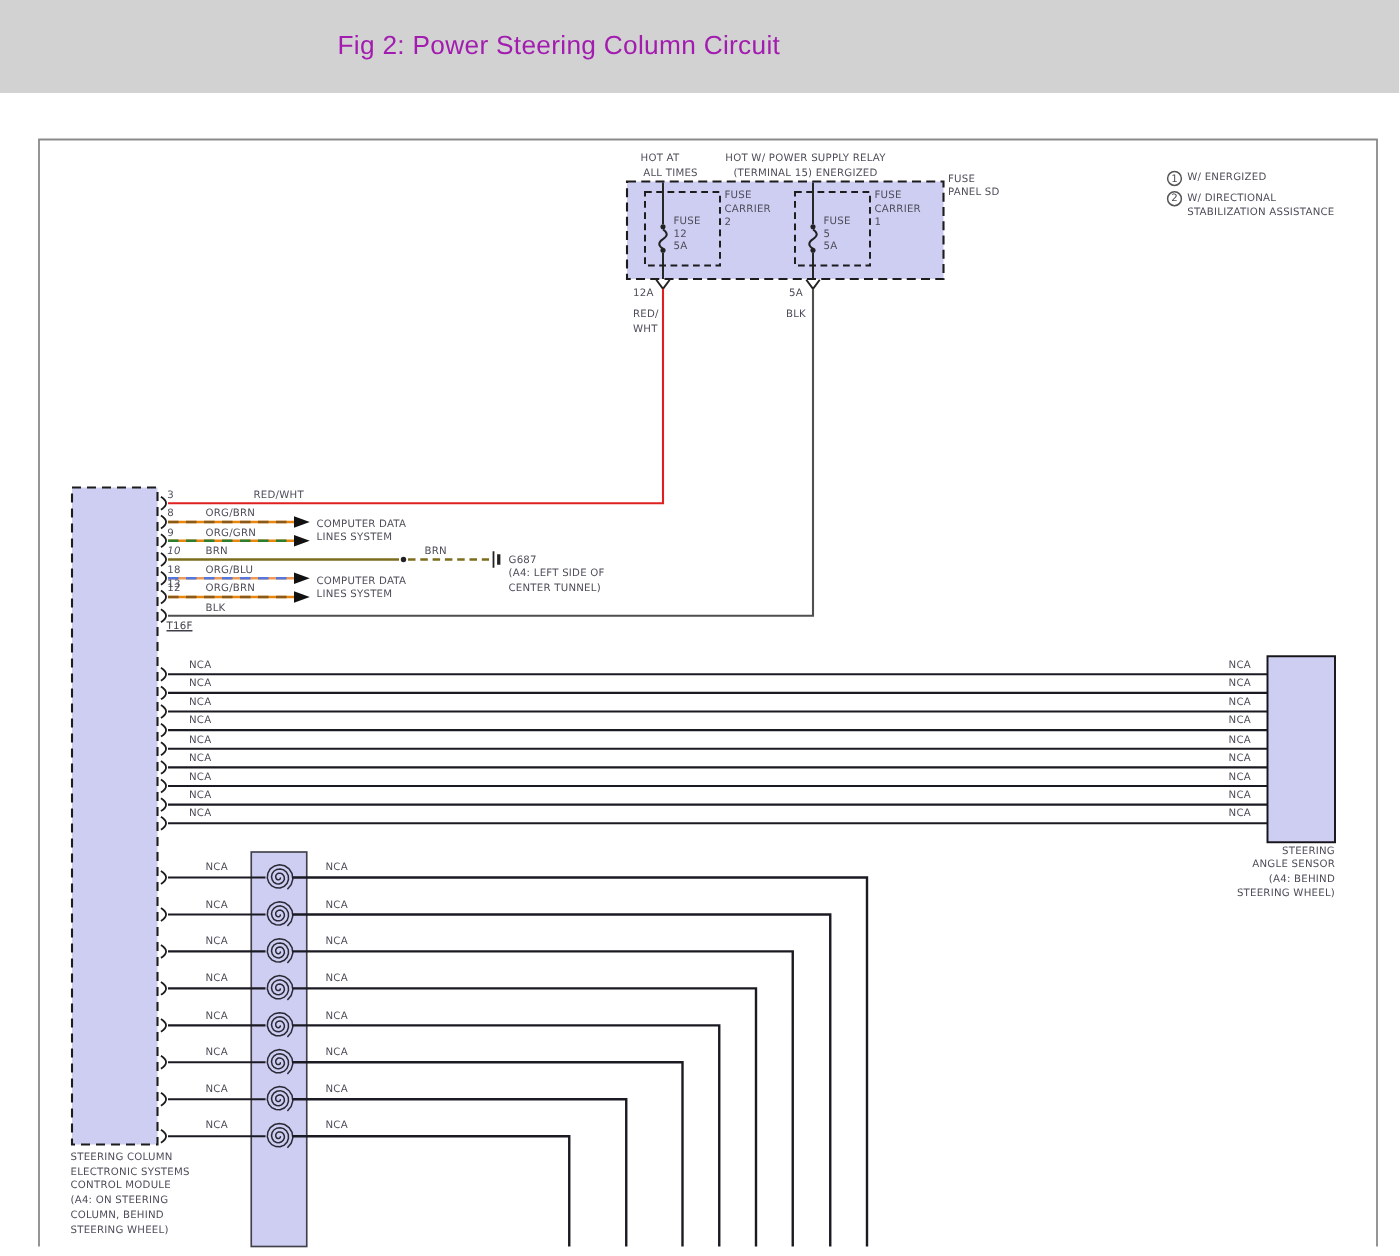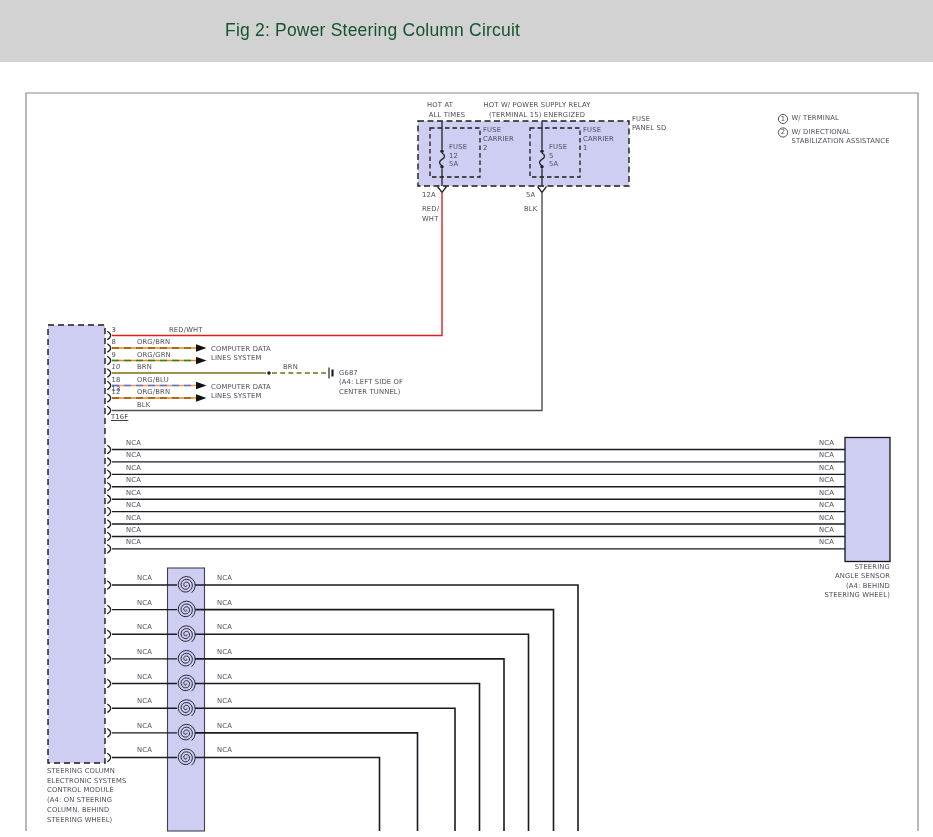--- a/index.html
+++ b/index.html
@@ -1,20 +1,20 @@
 <!DOCTYPE html>
 <html><head>
 <meta charset="utf-8">
 <style>
   html,body{margin:0;padding:0;background:#fff;}
   #stage{position:relative;width:933px;height:837px;overflow:hidden;background:#fff;
          font-family:"DejaVu Sans",sans-serif;}
   #titlebar{position:absolute;left:0;top:0;width:933px;height:62px;background:#d2d2d2;}
   #titlebar .t{position:absolute;left:225px;top:20px;font-family:"Liberation Sans",sans-serif;
-         font-size:17.5px;color:#14532d;letter-spacing:.2px;white-space:nowrap;}
+         font-size:17.5px;color:#a21caf;letter-spacing:.2px;white-space:nowrap;}
   #gfx{position:absolute;left:0;top:0;}
   #labels .lb{position:absolute;font-size:6.8px;line-height:1;color:#4e4e5a;
          letter-spacing:.15px;white-space:nowrap;}
   #labels .ctr{text-align:center;}
   #labels .rt{text-align:right;}
   #labels .ul{text-decoration:underline;color:#3f3f4a;}
 </style>
 </head>
 <body>
 
@@ -158,21 +158,21 @@
     <span class="lb" style="left:549px;top:152.5px">5</span>
     <span class="lb" style="left:549px;top:161px">5A</span>
 
     <span class="lb" style="left:422px;top:192px">12A</span>
     <span class="lb" style="left:422px;top:206px">RED/</span>
     <span class="lb" style="left:422px;top:215.5px">WHT</span>
     <span class="lb" style="left:526px;top:192px">5A</span>
     <span class="lb" style="left:524px;top:206px">BLK</span>
 
     <span class="lb ctr" style="left:780px;top:115.8px;width:6px">1</span>
-    <span class="lb" style="left:791.5px;top:115px">W/ TERMINAL</span>
+    <span class="lb" style="left:791.5px;top:115px">W/ ENERGIZED</span>
     <span class="lb ctr" style="left:780px;top:129.3px;width:6px">2</span>
     <span class="lb" style="left:791.5px;top:128.5px">W/ DIRECTIONAL</span>
     <span class="lb" style="left:791.5px;top:138px">STABILIZATION ASSISTANCE</span>
 
     <span class="lb" style="left:211px;top:345.5px">COMPUTER DATA</span>
     <span class="lb" style="left:211px;top:355px">LINES SYSTEM</span>
     <span class="lb" style="left:211px;top:383.5px">COMPUTER DATA</span>
     <span class="lb" style="left:211px;top:393px">LINES SYSTEM</span>
 
     <span class="lb" style="left:283px;top:364px">BRN</span>

